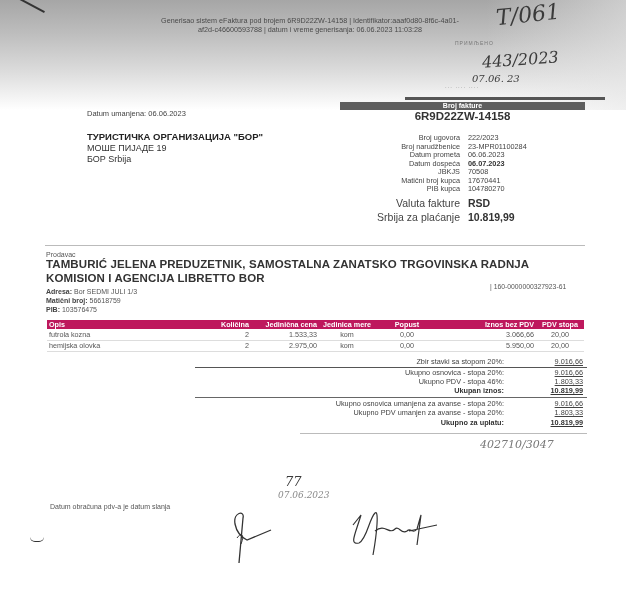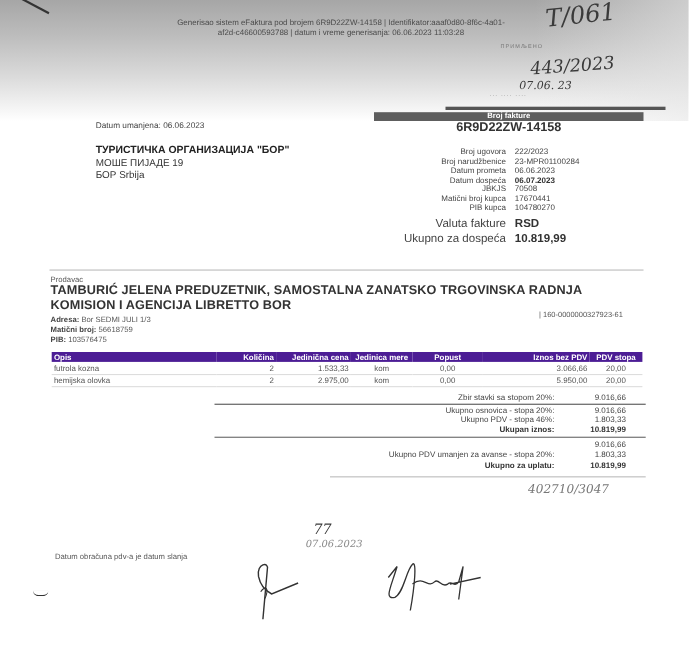--- a/index.html
+++ b/index.html
@@ -57,35 +57,35 @@
 
   .hr-seller { left: 45px; top: 245px; width: 540px; height: 1px; background: #bbb; }
   .seller-label { left: 46px; top: 251px; font-size: 7px; color: #555; }
   .seller-name { left: 46px; font-size: 11.5px; font-weight: bold; color: #333; letter-spacing: 0.1px; white-space: nowrap; }
   .seller-detail { left: 46px; font-size: 7px; color: #555; }
   .seller-detail b { color: #444; }
   .bank-account { left: 490px; top: 283px; font-size: 6.8px; color: #555; }
 
   .items-table { position: absolute; left: 47px; top: 320px; width: 537px; border-collapse: collapse; font-size: 7.2px; }
   .items-table th {
-    background: #4c1d95; color: #fff; font-weight: bold; height: 9px; line-height: 9px;
+    background: #be185d; color: #fff; font-weight: bold; height: 9px; line-height: 9px;
     padding: 0 2px; white-space: nowrap;
   }
   .items-table td { height: 11px; color: #555; padding: 0 2px; border-bottom: 1px solid #ddd; white-space: nowrap; }
   .c-desc { width: 150px; text-align: left; }
   .c-qty { width: 54px; text-align: right; }
   .c-price { width: 68px; text-align: right; }
   .c-unit { width: 56px; text-align: center; }
   .c-disc { width: 64px; text-align: center; }
   .c-net { width: 97px; text-align: right; }
   .c-vat { width: 48px; text-align: center; }
 
   .sum-row { position: absolute; left: 200px; width: 385px; font-size: 7.3px; height: 9px; line-height: 9px; color: #444; }
   .sum-row .lbl { position: absolute; right: 81px; text-align: right; white-space: nowrap; }
-  .sum-row .val { position: absolute; right: 16px; text-align: center; white-space: nowrap; }
+  .sum-row .val { position: absolute; right: 2px; text-align: center; white-space: nowrap; text-decoration: underline; }
   .sum-row.bold { font-weight: bold; color: #333; }
   .rule { position: absolute; height: 1px; background: #777; }
 
   .footer-note { left: 50px; top: 503px; font-size: 7px; color: #555; }
   .hand-77 { left: 285px; top: 474px; font-size: 13px; }
   .hand-date2 { left: 278px; top: 490px; font-size: 9px; color: #888; }
   .hand-ref { left: 480px; top: 438px; font-size: 11px; color: #777; }
   .sig1 { left: 225px; top: 508px; }
   .sig2 { left: 345px; top: 505px; }
   .mark-left { left: 30px; top: 537px; width: 14px; height: 5px; border-bottom: 1.5px solid #333; border-radius: 0 0 8px 8px; }
@@ -147,21 +147,21 @@
 </div>
 <div class="info-row" style="top:185px">
   <span class="lbl">PIB kupca</span>
   <span class="val">104780270</span>
 </div>
 <div class="info-row big" style="top:197px">
   <span class="lbl">Valuta fakture</span>
   <span class="val">RSD</span>
 </div>
 <div class="info-row big" style="top:211px">
-  <span class="lbl">Ukupno za dospeća</span>
+  <span class="lbl">Srbija za plaćanje</span>
   <span class="val">10.819,99</span>
 </div>
 
 <div class="abs hr-seller"></div>
 <div class="abs seller-label">Prodavac</div>
 <div class="abs seller-name" style="top:258px">TAMBURIĆ JELENA PREDUZETNIK, SAMOSTALNA ZANATSKO TRGOVINSKA RADNJA</div>
 <div class="abs seller-name" style="top:272px">KOMISION I AGENCIJA LIBRETTO BOR</div>
 <div class="abs seller-detail" style="top:288px">
   <b>Adresa:</b>
   <span>Bor SEDMI JULI 1/3</span>
@@ -222,20 +222,21 @@
 <div class="sum-row" style="top:377px">
   <span class="lbl">Ukupno PDV - stopa 46%:</span>
   <span class="val">1.803,33</span>
 </div>
 <div class="sum-row bold" style="top:386px">
   <span class="lbl">Ukupan iznos:</span>
   <span class="val">10.819,99</span>
 </div>
 <div class="rule" style="left:195px; top:397px; width:392px; background:#666;"></div>
 <div class="sum-row" style="top:399px">
+  <span class="lbl">Ukupno osnovica umanjena za avanse - stopa 20%:</span>
   <span class="val">9.016,66</span>
 </div>
 <div class="sum-row" style="top:408px">
   <span class="lbl">Ukupno PDV umanjen za avanse - stopa 20%:</span>
   <span class="val">1.803,33</span>
 </div>
 <div class="sum-row bold" style="top:418px">
   <span class="lbl">Ukupno za uplatu:</span>
   <span class="val">10.819,99</span>
 </div>

